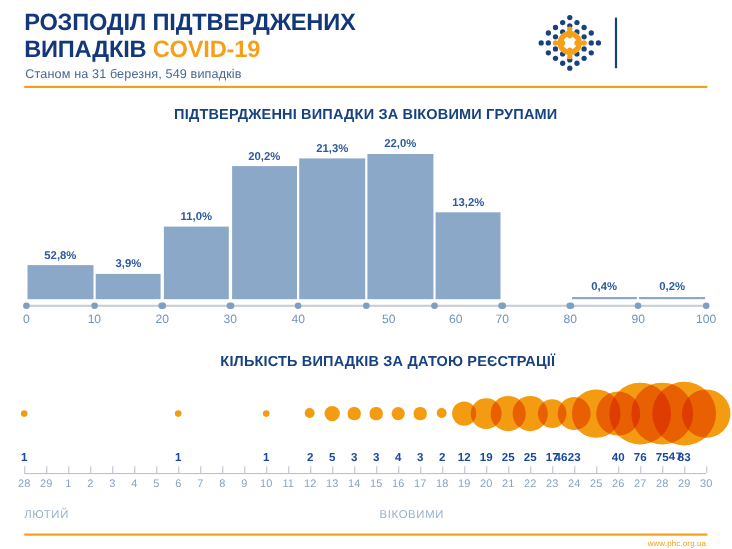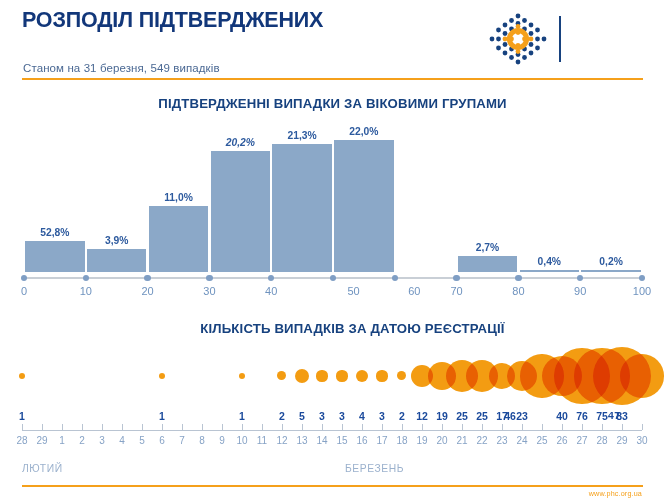--- a/index.html
+++ b/index.html
@@ -97,20 +97,21 @@
     font-size:7.2px; color:#f5a01b; letter-spacing:0.15px; white-space:nowrap;
   }
 </style>
 </head>
 <body>
 
 <div id="header">
 
   <div id="title-block">
     <div class="title-line">РОЗПОДІЛ ПІДТВЕРДЖЕНИХ</div>
+    <div class="title-line"><span>ВИПАДКІВ </span><span class="title-covid">COVID-19</span></div>
   </div>
 
   <div id="subtitle">Станом на 31 березня, 549 випадків</div>
 
   <div id="logo">
     <svg id="logo-mark" viewBox="0 0 62 54">
       <g fill="#17427f">
         <circle cx="31" cy="4" r="2.4"></circle>
         <circle cx="24.5" cy="8.5" r="2.4"></circle>
           <circle cx="37.5" cy="8.5" r="2.4"></circle>
@@ -169,33 +170,33 @@
       <div class="bar-group" style="left: 87px; width: 59.4px; height: 160px;">
         <div class="bar-rect" style="height: 23.4px;"></div>
         <div class="bar-label" style="bottom: 26.4px;">3,9%</div>
       </div>
       <div class="bar-group" style="left: 148.8px; width: 59.4px; height: 160px;">
         <div class="bar-rect" style="height: 66px;"></div>
         <div class="bar-label" style="bottom: 69px;">11,0%</div>
       </div>
       <div class="bar-group" style="left: 210.6px; width: 59.4px; height: 160px;">
         <div class="bar-rect" style="height: 121.2px;"></div>
-        <div class="bar-label" style="bottom: 124.2px; font-style: italic;">20,2%</div>
+        <div class="bar-label" style="bottom: 124.2px;">20,2%</div>
       </div>
       <div class="bar-group" style="left: 272.4px; width: 59.4px; height: 160px;">
         <div class="bar-rect" style="height: 127.8px;"></div>
         <div class="bar-label" style="bottom: 130.8px;">21,3%</div>
       </div>
       <div class="bar-group" style="left: 334.2px; width: 59.4px; height: 160px;">
         <div class="bar-rect" style="height: 132px;"></div>
         <div class="bar-label" style="bottom: 135px;">22,0%</div>
       </div>
-      <div class="bar-group" style="left: 457.8px; width: 59.4px; height: 160px;">
-        <div class="bar-rect" style="height: 16.2px;"></div>
-        <div class="bar-label" style="bottom: 19.2px;">2,7%</div>
+      <div class="bar-group" style="left: 396px; width: 59.4px; height: 160px;">
+        <div class="bar-rect" style="height: 79.2px;"></div>
+        <div class="bar-label" style="bottom: 82.2px;">13,2%</div>
       </div>
       <div class="bar-group" style="left: 519.6px; width: 59.4px; height: 160px;">
         <div class="bar-rect thin" style="height: 2.4px;"></div>
         <div class="bar-label" style="bottom: 5.4px;">0,4%</div>
       </div>
       <div class="bar-group" style="left: 581.4px; width: 59.4px; height: 160px;">
         <div class="bar-rect thin" style="height: 2px;"></div>
         <div class="bar-label" style="bottom: 5px;">0,2%</div>
       </div>
     </div>
@@ -336,16 +337,16 @@
     <div class="bubble-tick-label" style="left: 602px;">28</div>
     <div class="bubble-value" style="left: 622px;">83</div>
     <div class="bubble-tick" style="left: 622px;"></div>
     <div class="bubble-tick-label" style="left: 622px;">29</div>
     <div class="bubble-value" style="left: 614px; font-family: Liberation Mono, monospace;">47</div>
     <div class="bubble-tick" style="left: 642px;"></div>
     <div class="bubble-tick-label" style="left: 642px;">30</div>
   </div>
 
 <div class="month-label" id="month-left" style="left:22px;">ЛЮТИЙ</div>
-<div class="month-label" id="month-right" style="left:345px;">БЕРЕЗЕНЬ</div>
+<div class="month-label" id="month-right" style="left:345px;">ВІКОВИМИ</div>
 
 <div id="footer-rule"></div>
 <div id="footer-url">www.phc.org.ua</div>
 
 </body></html>

